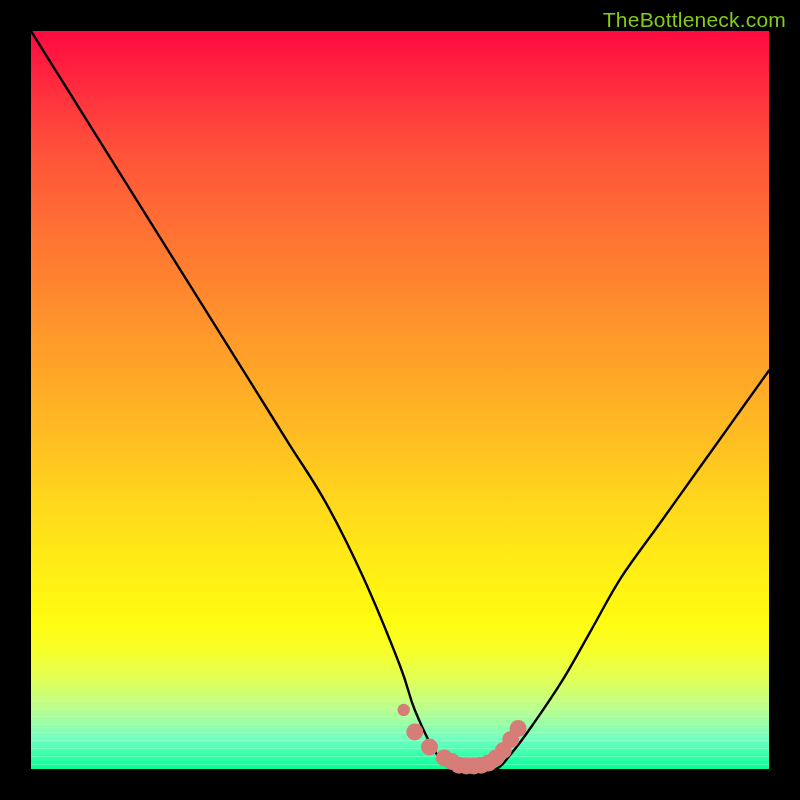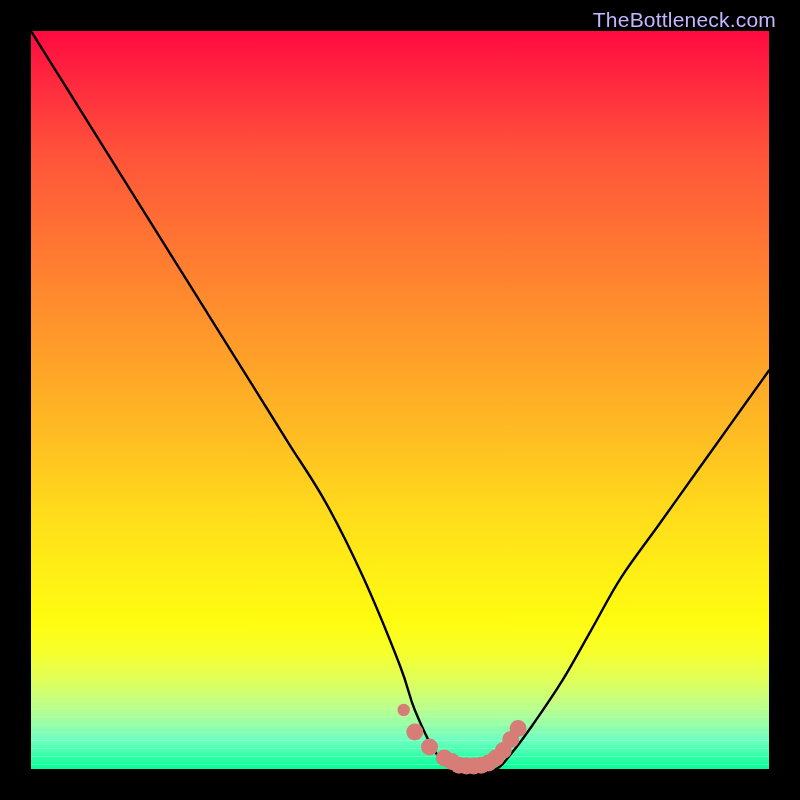--- a/index.html
+++ b/index.html
@@ -50,22 +50,22 @@
   }
   .stripe {
     position: absolute;
     left: 0;
     width: 100%;
     height: 1px;
   }
   .watermark {
     position: absolute;
     top: 8px;
-    right: 24px;
-    color: #c4b5fd;
+    right: 14px;
+    color: #84cc16;
     font-size: 21px;
     font-weight: 500;
     letter-spacing: 0.2px;
     user-select: none;
   }
   svg.overlay {
     position: absolute;
     left: 0;
     top: 0;
     width: 800px;

